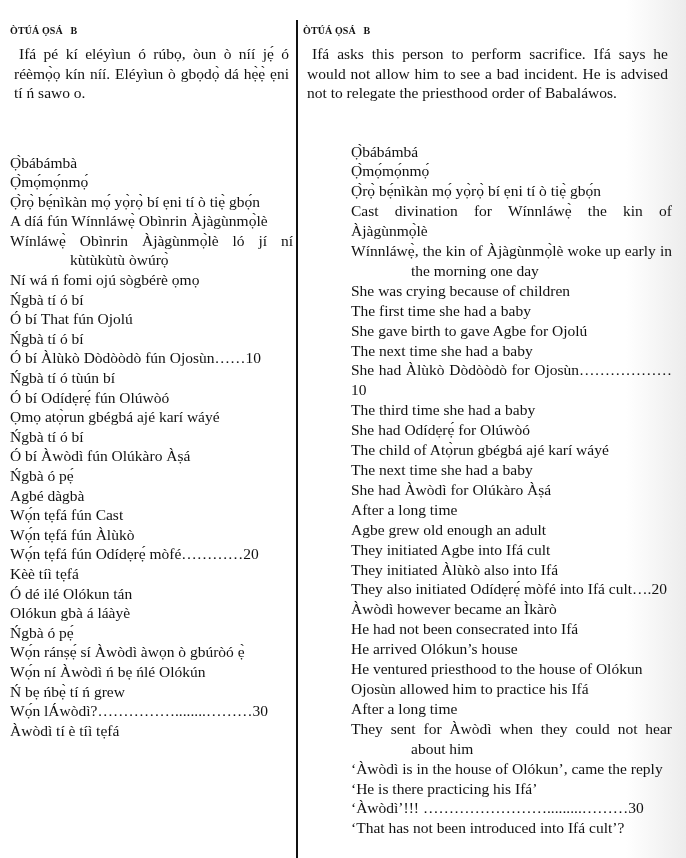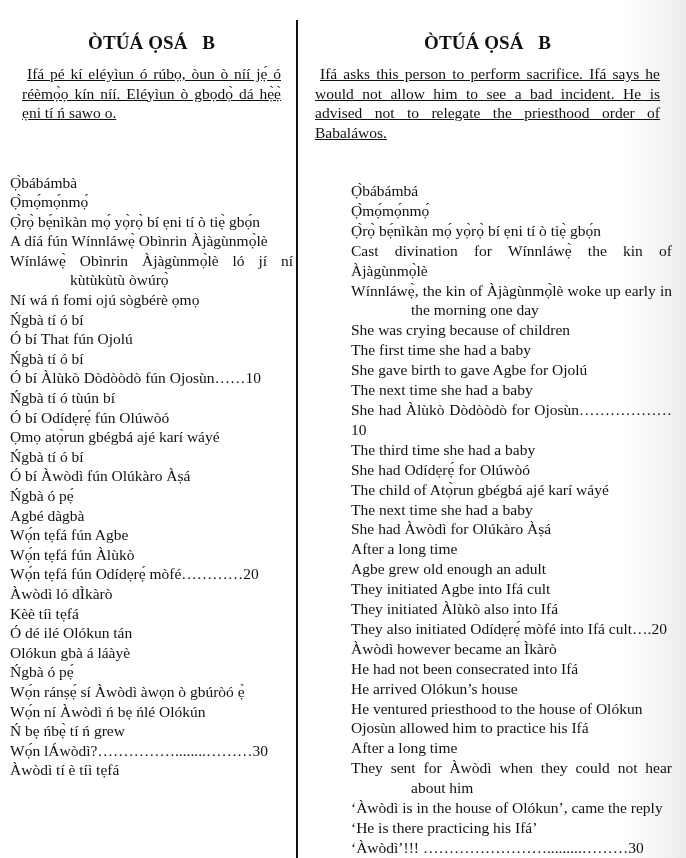--- a/index.html
+++ b/index.html
@@ -15,26 +15,26 @@
       pointer-events: none;
     }
     .divider {
       position: absolute; left: 296px; top: 20px; width: 2px; height: 838px;
       background: #111;
     }
     .col { position: absolute; top: 22px; }
     .col.left { left: 10px; width: 283px; }
     .col.right { left: 303px; width: 369px; }
     .title {
-      font-weight: bold; font-size: 19px; line-height: 18px; margin: 12px;
-      letter-spacing: 0.1px; white-space: pre; text-align: center;
+      font-weight: bold; font-size: 10px; line-height: 18px; margin: 0;
+      letter-spacing: 0.1px; white-space: pre;
     }
     .intro {
-      font-size: 15.5px; line-height: 19.5px; margin: 12px;
-      text-align: justify; text-indent: 5px; text-decoration: underline;
+      font-size: 15.5px; line-height: 19.5px; margin: 4px;
+      text-align: justify; text-indent: 5px;
     }
     .verses { margin: 0; padding: 0; list-style: none; }
     .verses li {
       font-size: 15.5px; line-height: 19.6px; margin: 0; padding: 0;
       text-align: justify; text-align-last: left;
     }
     .verses li.wrap { padding-left: 60px; text-indent: -60px; }
     .col.left .verses { margin-top: 50px; }
     .col.right .verses { margin-top: 39px; }
     .col.right .verses li { line-height: 19.9px; margin-left: 48px; }
@@ -59,24 +59,23 @@
       <li>Ó bí That fún Ojolú</li>
       <li>Ńgbà tí ó bí</li>
       <li>Ó bí Àlùkò Dòdòòdò fún Ojosùn……10</li>
       <li>Ńgbà tí ó tùún bí</li>
       <li>Ó bí Odídẹrẹ́ fún Olúwòó</li>
       <li>Ọmọ atọ̀run gbégbá ajé karí wáyé</li>
       <li>Ńgbà tí ó bí</li>
       <li>Ó bí Àwòdì fún Olúkàro Àṣá</li>
       <li>Ńgbà ó pẹ́</li>
       <li>Agbé dàgbà</li>
-      <li>Wọ́n tẹfá fún Agbe</li>
+      <li>Wọ́n tẹfá fún Cast</li>
       <li>Wọ́n tẹfá fún Àlùkò</li>
       <li>Wọ́n tẹfá fún Odídẹrẹ́ mòfé…………20</li>
-      <li>Àwòdì ló dÌkàrò</li>
       <li>Kèè tíì tẹfá</li>
       <li>Ó dé ilé Olókun tán</li>
       <li>Olókun gbà á láàyè</li>
       <li>Ńgbà ó pẹ́</li>
       <li>Wọ́n ránṣẹ́ sí Àwòdì àwọn ò gbúròó ẹ̀</li>
       <li>Wọ́n ní Àwòdì ń bẹ ńlé Olókún</li>
       <li>Ń bẹ ńbẹ̀ tí ń grew</li>
       <li>Wọ́n lÁwòdì?……………........………30</li>
       <li>Àwòdì tí è tíì tẹfá</li>
     </ul>

